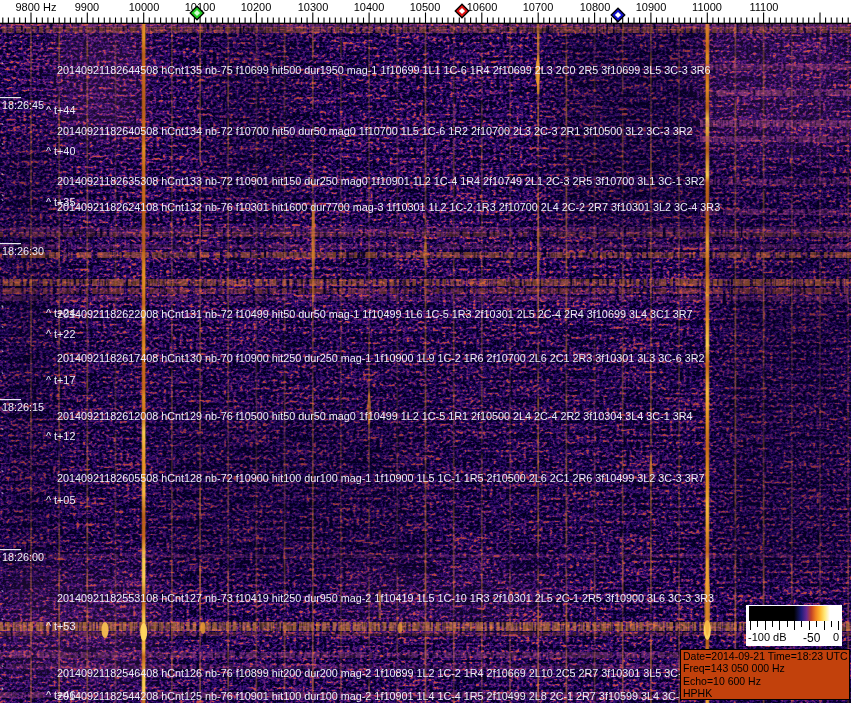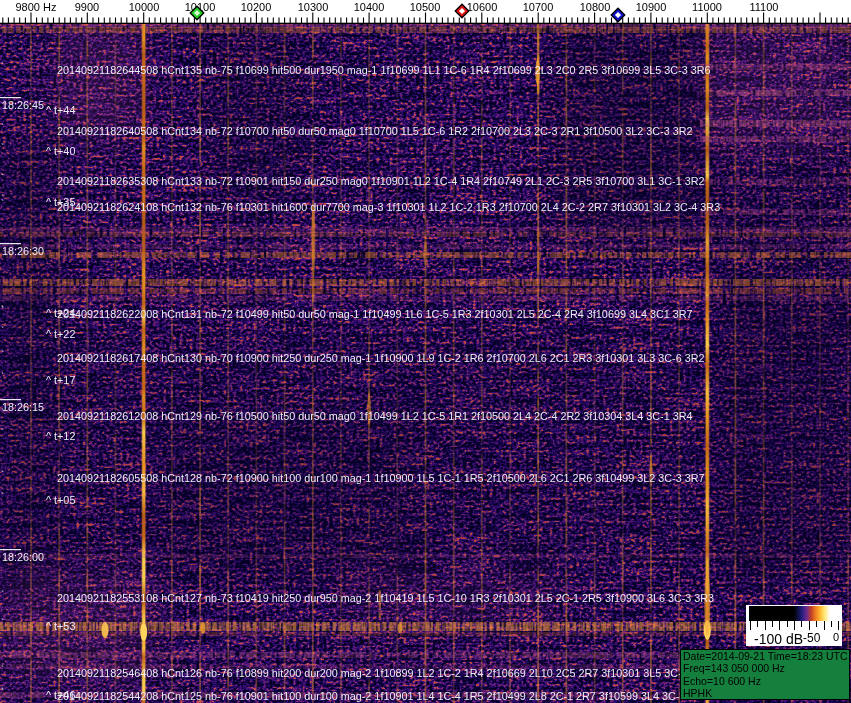--- a/index.html
+++ b/index.html
@@ -335,17 +335,17 @@
     <div style="position:absolute;left:26.0px;top:16px;width:1px;height:6px;background:#000"></div>
     <div style="position:absolute;left:33.4px;top:16px;width:1px;height:9px;background:#000"></div>
     <div style="position:absolute;left:40.8px;top:16px;width:1px;height:6px;background:#000"></div>
     <div style="position:absolute;left:48.1px;top:16px;width:1px;height:9px;background:#000"></div>
     <div style="position:absolute;left:55.4px;top:16px;width:1px;height:6px;background:#000"></div>
     <div style="position:absolute;left:62.8px;top:16px;width:1px;height:9px;background:#000"></div>
     <div style="position:absolute;left:70.1px;top:16px;width:1px;height:6px;background:#000"></div>
     <div style="position:absolute;left:77.5px;top:16px;width:1px;height:9px;background:#000"></div>
     <div style="position:absolute;left:84.8px;top:16px;width:1px;height:6px;background:#000"></div>
     <div style="position:absolute;left:92.2px;top:16px;width:1px;height:9px;background:#000"></div>
- <div style="position:absolute;left:8px;top:26px;font-size:14px;color:#000">-100 dB</div>
+ <div style="position:absolute;left:2px;top:26px;font-size:11px;color:#000">-100 dB</div>
  <div style="position:absolute;left:57px;top:26px;font-size:12px;color:#000">-50</div>
  <div style="position:absolute;right:3px;top:26px;font-size:11px;color:#000">0</div>
 </div>
 
-<div style="position:absolute;left:680px;top:649px;width:170px;height:51px;background:#15803d;border:1px solid #000;font-size:10.5px;line-height:12.4px;color:#000;padding:0 0 4px 2px;white-space:nowrap;overflow:hidden">Date=2014-09-21 Time=18:23 UTC<br>Freq=143 050 000 Hz<br>Echo=10 600 Hz<br>HPHK</div>
+<div style="position:absolute;left:680px;top:649px;width:170px;height:51px;background:#c2410c;border:1px solid #000;font-size:10.5px;line-height:12.4px;color:#000;padding:0 0 4px 2px;white-space:nowrap;overflow:hidden">Date=2014-09-21 Time=18:23 UTC<br>Freq=143 050 000 Hz<br>Echo=10 600 Hz<br>HPHK</div>
 </body></html>

